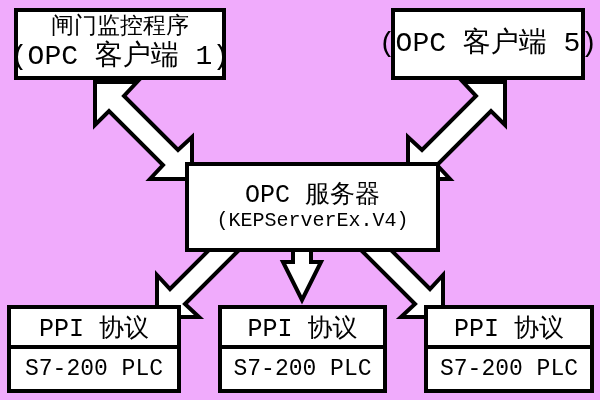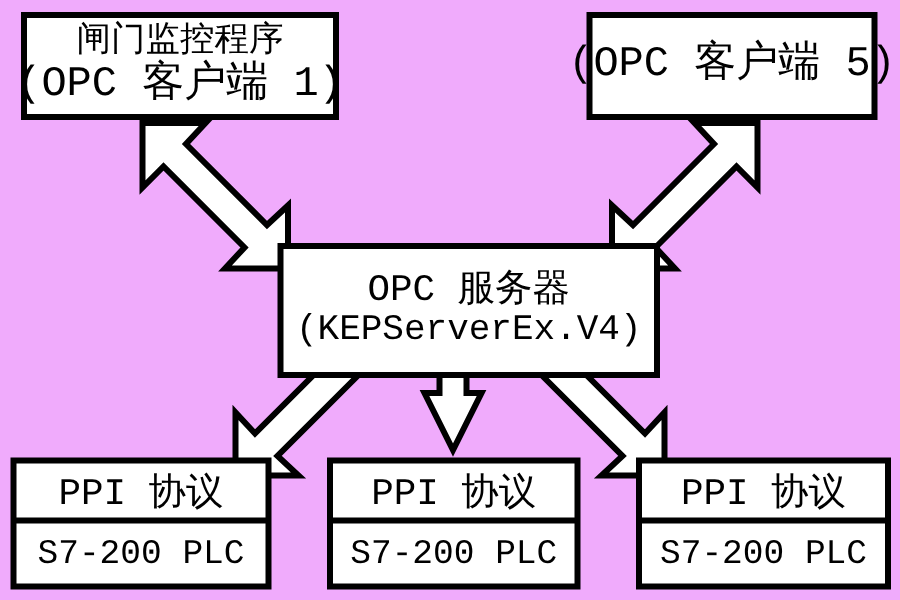--- a/index.html
+++ b/index.html
@@ -117,21 +117,21 @@
     <div class="line-main">闸门监控程序</div>
     <div class="line-sub">(OPC 客户端 1)</div>
   </div>
 
   <div class="node-label" style="left:393px; top:10px; width:190px; height:68px;">
     <div class="line-sub">(OPC 客户端 5)</div>
   </div>
 
   <div class="node-label" style="left:187px; top:164px; width:251px; height:86px;text-align:center;">
     <div class="line-main" style="font-size:25px;">OPC 服务器</div>
-    <div class="line-sub" style="font-size:24px;">(KEPServerEx.V4)</div>
+    <div class="line-sub" style="font-size:20px;">(KEPServerEx.V4)</div>
   </div>
 
   <div class="plc-head" style="left:9px; top:307px; width:170px; height:40px;">PPI 协议</div>
   <div class="plc-body" style="left:9px; top:347px; width:170px; height:44px;">S7-200 PLC</div>
 
   <div class="plc-head" style="left:220px; top:307px; width:165px; height:40px;">PPI 协议</div>
   <div class="plc-body" style="left:220px; top:347px; width:165px; height:44px;">S7-200 PLC</div>
 
   <div class="plc-head" style="left:426px; top:307px; width:166px; height:40px;">PPI 协议</div>
   <div class="plc-body" style="left:426px; top:347px; width:166px; height:44px;">S7-200 PLC</div>

